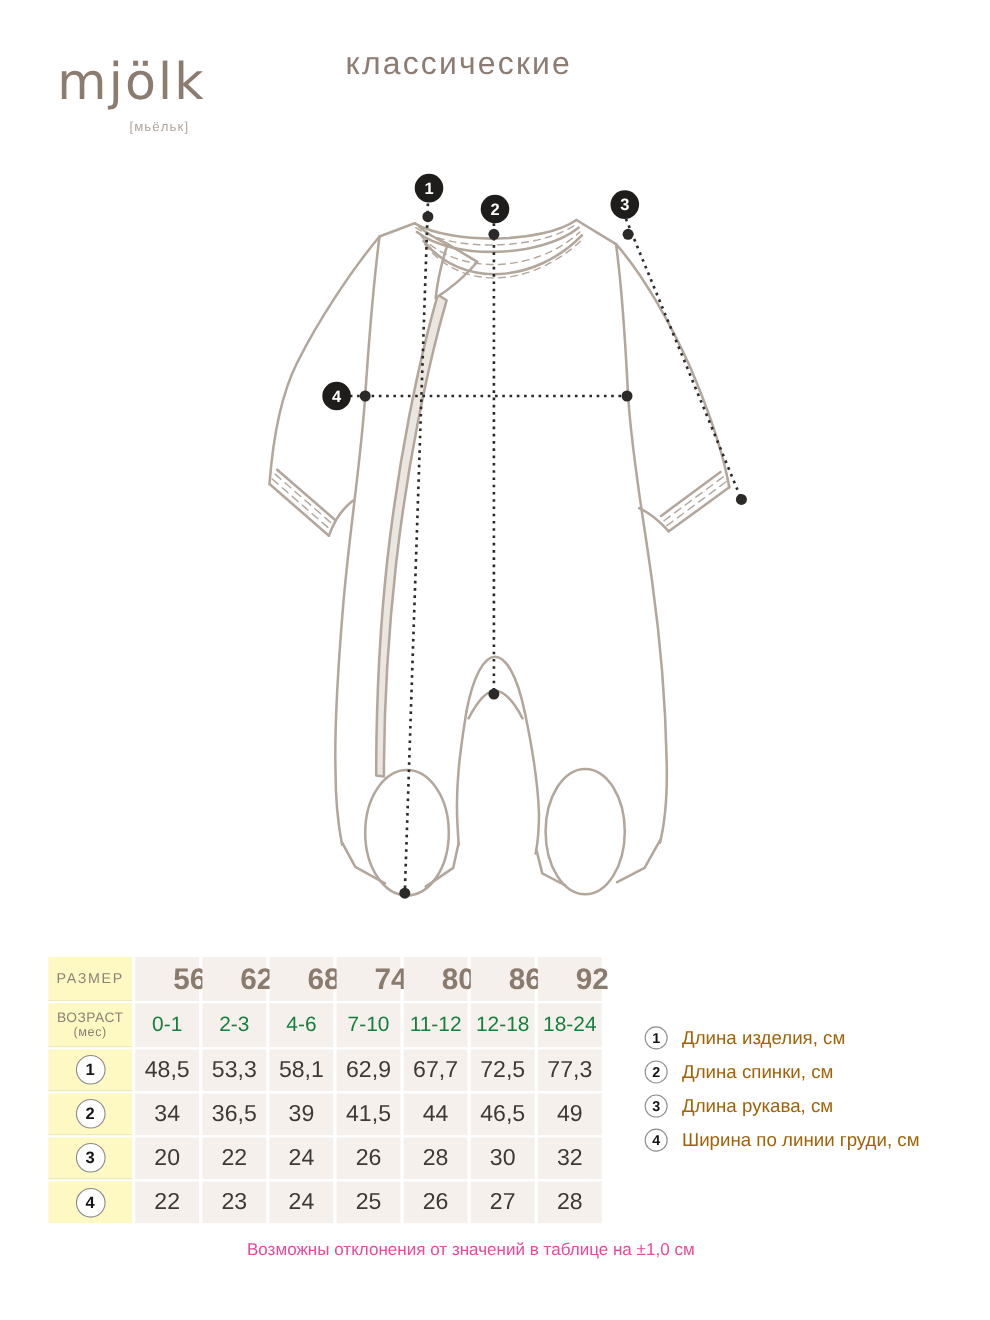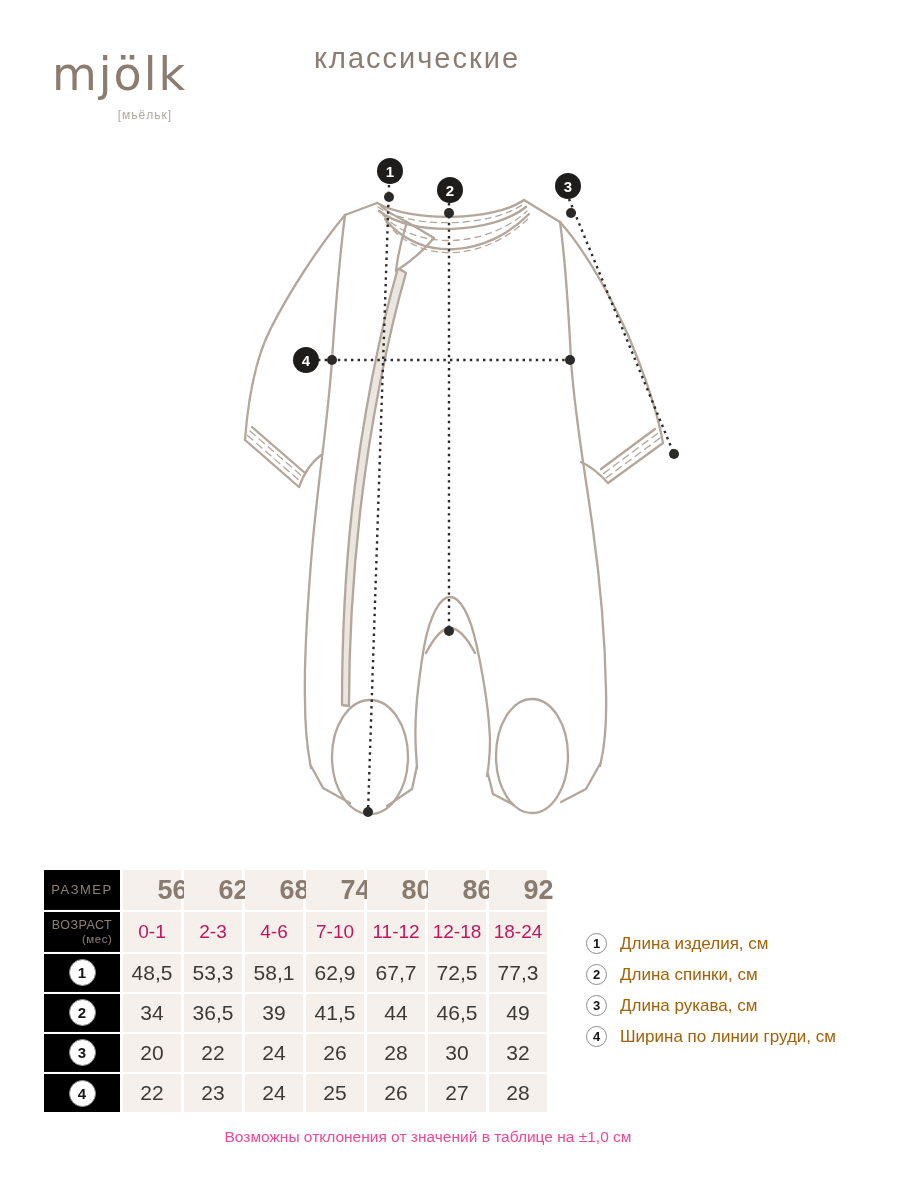--- a/index.html
+++ b/index.html
@@ -28,27 +28,27 @@
   
   .size-table{
     position:absolute;left:44px;top:870px;
     display:grid;
     grid-template-columns:76px repeat(7,58px);
     grid-template-rows:40px 40px 38px 38px 38px 38px;
     column-gap:3px;row-gap:2px;
   }
   .cell{display:flex;align-items:center;justify-content:center;text-align:center;}
   .beige{background:#f5f0ec;}
-  .lab{background:#000000;border-bottom:1px solid rgba(120,110,100,0.12);}
+  .lab{background:#fef9c3;border-bottom:1px solid rgba(120,110,100,0.12);}
   .lab.last{border-bottom:none;}
   .hdr-label{font-size:13px;letter-spacing:1.5px;color:#8d8177;}
   .hdr-label2{font-size:12.5px;letter-spacing:0.5px;color:#8d8177;line-height:14px;}
-  .hdr-sub{font-size:11.5px;letter-spacing:0.5px;text-align:right;}
+  .hdr-sub{font-size:11.5px;letter-spacing:0.5px;}
   .size-num{font-size:27px;font-weight:700;color:#8a7b6f;padding-left:41px;}
-  .age-val{font-size:19px;color:#be185d;}
+  .age-val{font-size:19px;color:#15803d;}
   .val{font-size:21px;color:#3d3935;text-align:center;}
   .circ{
     width:27px;height:27px;border-radius:50%;border:1.5px solid #8b8b8b;
     box-sizing:border-box;display:flex;align-items:center;justify-content:center;
     font-size:15px;font-weight:700;color:#161616;background:#fff;
   }
   
   .legend{position:absolute;left:586px;top:933px;}
   .legend-item{display:flex;align-items:center;gap:13px;height:21px;margin-bottom:10px;}
   .legend-circ{

